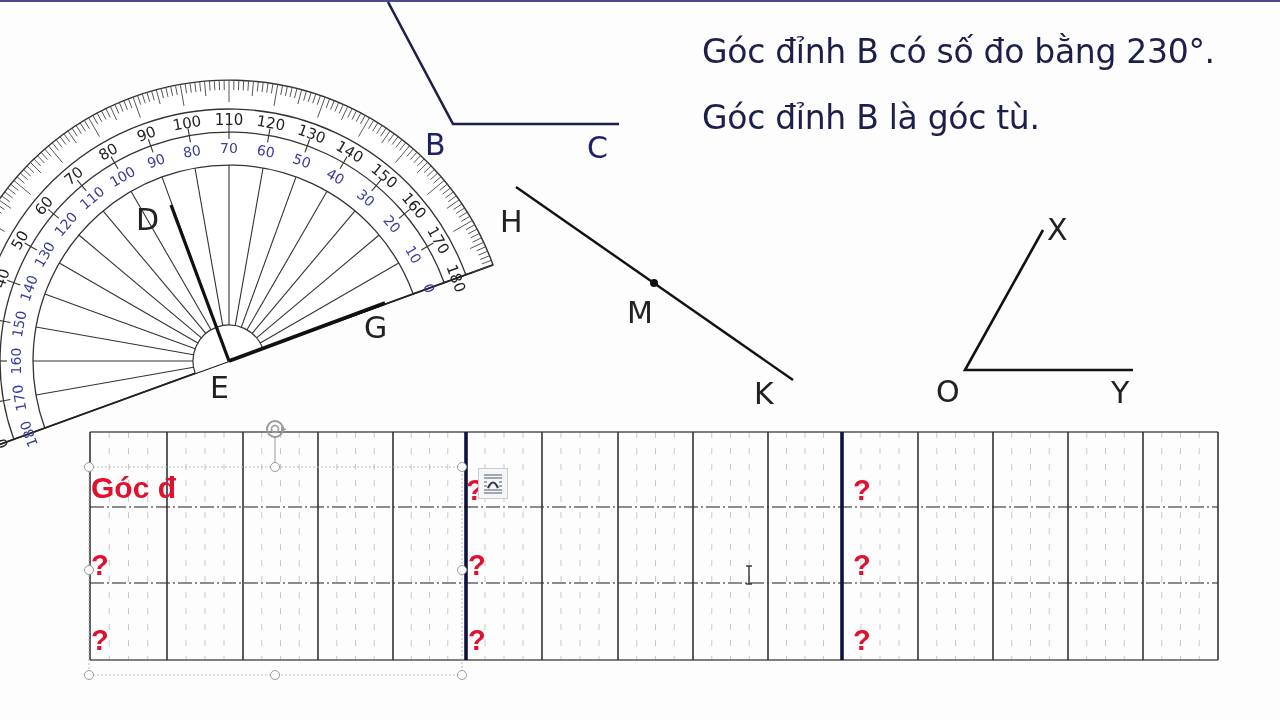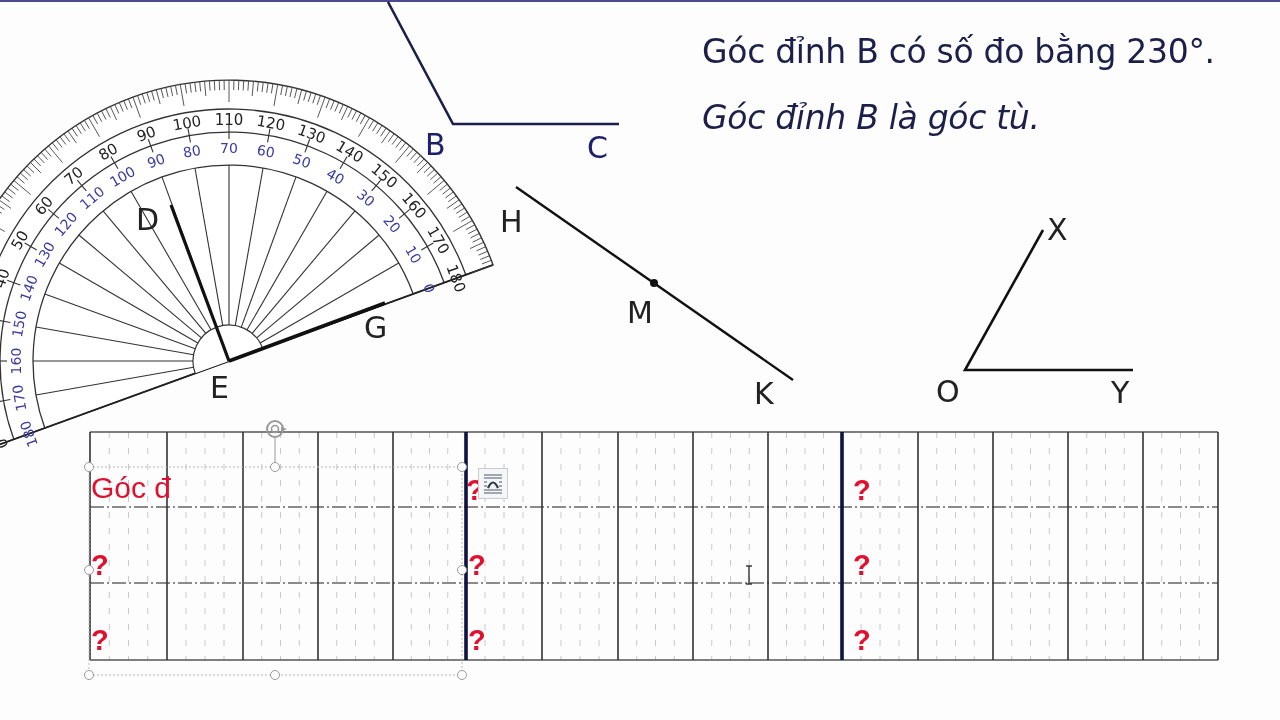--- a/index.html
+++ b/index.html
@@ -3,26 +3,26 @@
 <meta charset="utf-8">
 <style>
   html, body { margin:0; padding:0; }
   body { width:1280px; height:720px; overflow:hidden; background:#fdfdfd; position:relative;
          font-family:"DejaVu Sans", sans-serif; }
   .topbar { position:absolute; left:0; top:0; width:1280px; height:2px; background:#4b4a8c; }
   .canvas { position:absolute; left:0; top:0; width:1280px; height:720px; }
   .statement { position:absolute; left:702px; font-size:33px; color:#1c1f4a; letter-spacing:-0.3px;
                font-family:"DejaVu Sans", sans-serif; white-space:nowrap; }
   .stmt1 { top:32px; }
-  .stmt2 { top:98px;font-style:italic; }
+  .stmt2 { top:98px; }
   .pt-label { position:absolute; font-size:30px; color:#222; font-family:"DejaVu Sans", sans-serif; line-height:1; }
   .pt-label.blue { color:#1c1f6a; }
   .qmark { position:absolute; color:#e0102e; font-weight:bold; font-size:29px;
            font-family:"Liberation Sans", sans-serif; line-height:1; }
-  .cell-title { position:absolute; left:91px; top:473px; color:#e0102e; font-weight:normal; font-size:30px;
+  .cell-title { position:absolute; left:91px; top:473px; color:#e0102e; font-weight:bold; font-size:30px;
                 font-family:"Liberation Sans", sans-serif; line-height:1; white-space:nowrap; }
   .handle { position:absolute; width:10px; height:10px; border:1.5px solid #9a9a9a; border-radius:50%;
             background:#fff; box-sizing:border-box; }
   .rotate-handle { position:absolute; left:264px; top:418px; width:24px; height:22px; }
   .layout-btn { position:absolute; left:478px; top:468px; width:30px; height:31px; background:#f4f6f8;
                 border:1px solid #c9ccd1; box-sizing:border-box; }
   .text-cursor { position:absolute; left:744px; top:564px; width:10px; height:22px; }
 </style>
 </head>
 <body>

